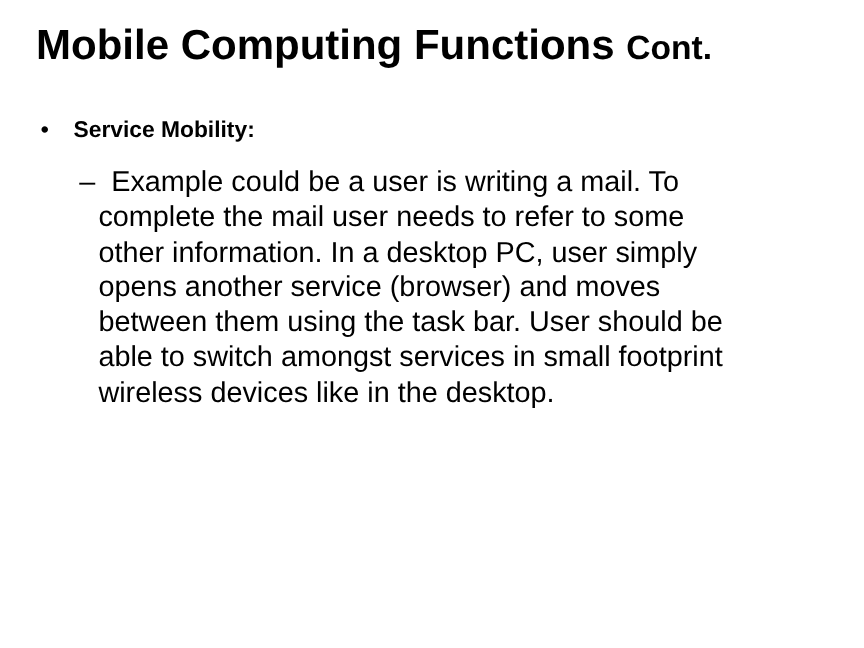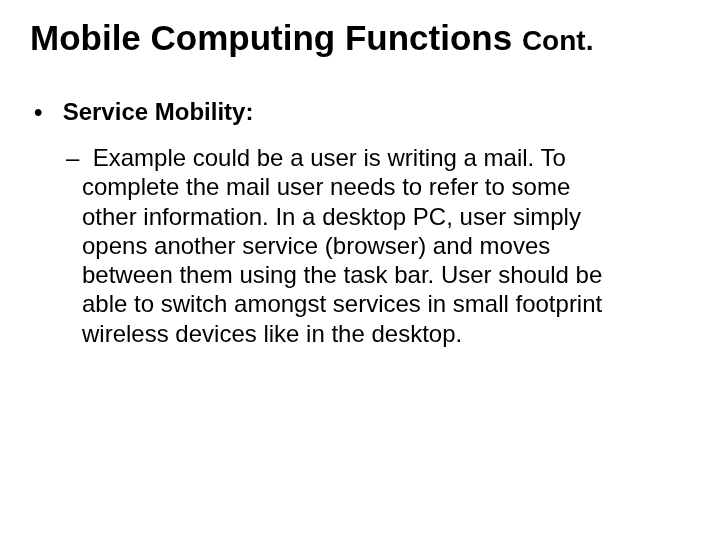--- a/index.html
+++ b/index.html
@@ -25,21 +25,21 @@
     white-space: nowrap;
   }
   .title-cont {
     font-size: 28px;
     font-weight: 700;
   }
   .bullet-1 {
     margin: 0 0 16px 0;
     padding-left: 4px;
     font-weight: 700;
-    font-size: 24px;
+    font-size: 19px;
     line-height: 1.2;
   }
   .bullet-1::before {
     content: "\2022";
     display: inline-block;
     width: 22px;
   }
   .bullet-2 {
     margin: 0 0 2px 0;
     padding-left: 52px;

